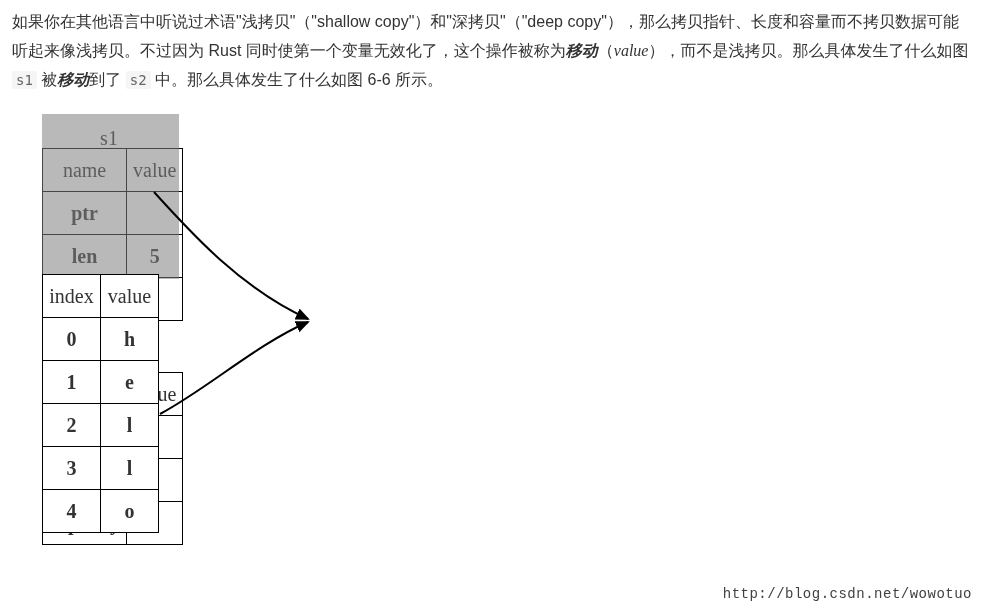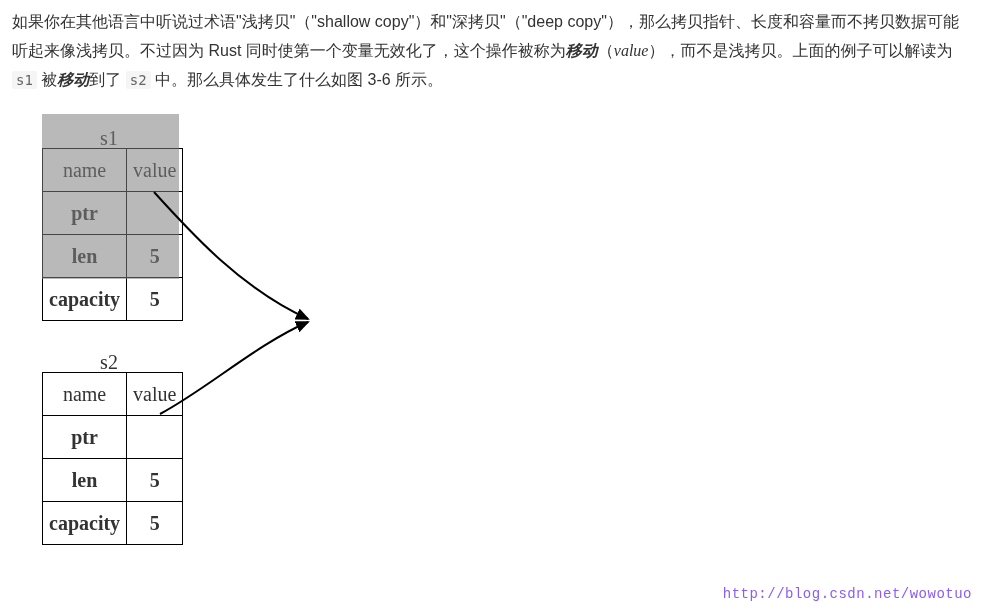--- a/index.html
+++ b/index.html
@@ -55,29 +55,29 @@
       font-family: "Times New Roman", serif;
       font-size: 20px;
       text-align: center;
     }
     .watermark {
       position: absolute;
       right: 10px;
       bottom: 6px;
       font-family: "Courier New", monospace;
       font-size: 14px;
-      color: #8b5cf6;
+      color: #404040;
       letter-spacing: 0.5px;
     }
   </style>
 </head>
 <body>
 
 <div class="paragraph">
-  <span>如果你在其他语言中听说过术语"浅拷贝"（"shallow copy"）和"深拷贝"（"deep copy"），那么拷贝指针、长度和容量而不拷贝数据可能听起来像浅拷贝。不过因为 Rust 同时使第一个变量无效化了，这个操作被称为</span><span class="bold">移动</span><span>（</span><span class="italic">value</span><span>），而不是浅拷贝。上面的例子可以解读为 </span><span class="code">s1</span><span> 被</span><span class="bold">移动</span><span>到了 </span><span class="code">s2</span><span> 中。那么具体发生了什么如图 3-6 所示。</span>
+  <span>如果你在其他语言中听说过术语"浅拷贝"（"shallow copy"）和"深拷贝"（"deep copy"），那么拷贝指针、长度和容量而不拷贝数据可能听起来像浅拷贝。不过因为 Rust 同时使第一个变量无效化了，这个操作被称为</span><span class="bold">移动</span><span>（</span><span class="italic">value</span><span>），而不是浅拷贝。那么具体发生了什么如图 </span><span class="code">s1</span><span> 被</span><span class="bold">移动</span><span>到了 </span><span class="code">s2</span><span> 中。那么具体发生了什么如图 6-6 所示。</span>
 </div>
 
 <div class="diagram-area">
 
   <div class="caption" style="left:0; top:6px; width:134px;">s1</div>
   <table class="tbl" style="left:0; top:34px;">
     <tbody>
         <tr class="hdr">
       <td class="col-name">name</td>
       <td class="col-val">value</td>
@@ -113,20 +113,48 @@
           <td>len</td>
           <td>5</td>
         </tr>
     <tr>
           <td>capacity</td>
           <td>5</td>
         </tr>
   </tbody>
     </table>
 
+  <table class="tbl" style="left:270; top:160px;">
+    <tbody>
+        <tr class="hdr">
+      <td class="col-idx">index</td>
+      <td class="col-dval">value</td>
+    </tr>
+    <tr>
+          <td>0</td>
+          <td>h</td>
+        </tr>
+    <tr>
+          <td>1</td>
+          <td>e</td>
+        </tr>
+    <tr>
+          <td>2</td>
+          <td>l</td>
+        </tr>
+    <tr>
+          <td>3</td>
+          <td>l</td>
+        </tr>
+    <tr>
+          <td>4</td>
+          <td>o</td>
+        </tr>
+  </tbody>
+    </table>
 
   <svg class="arrows" width="700" height="460">
     <defs>
       <marker id="arrowhead" markerWidth="8" markerHeight="8" refX="6" refY="3" orient="auto">
         <path d="M0,0 L7,3 L0,6 Z" fill="#000"></path>
       </marker>
     </defs>
 
     <path d="M 112 78 C 150 120, 200 175, 266 205" stroke="#000" stroke-width="2" fill="none" marker-end="url(#arrowhead)"></path>
 

